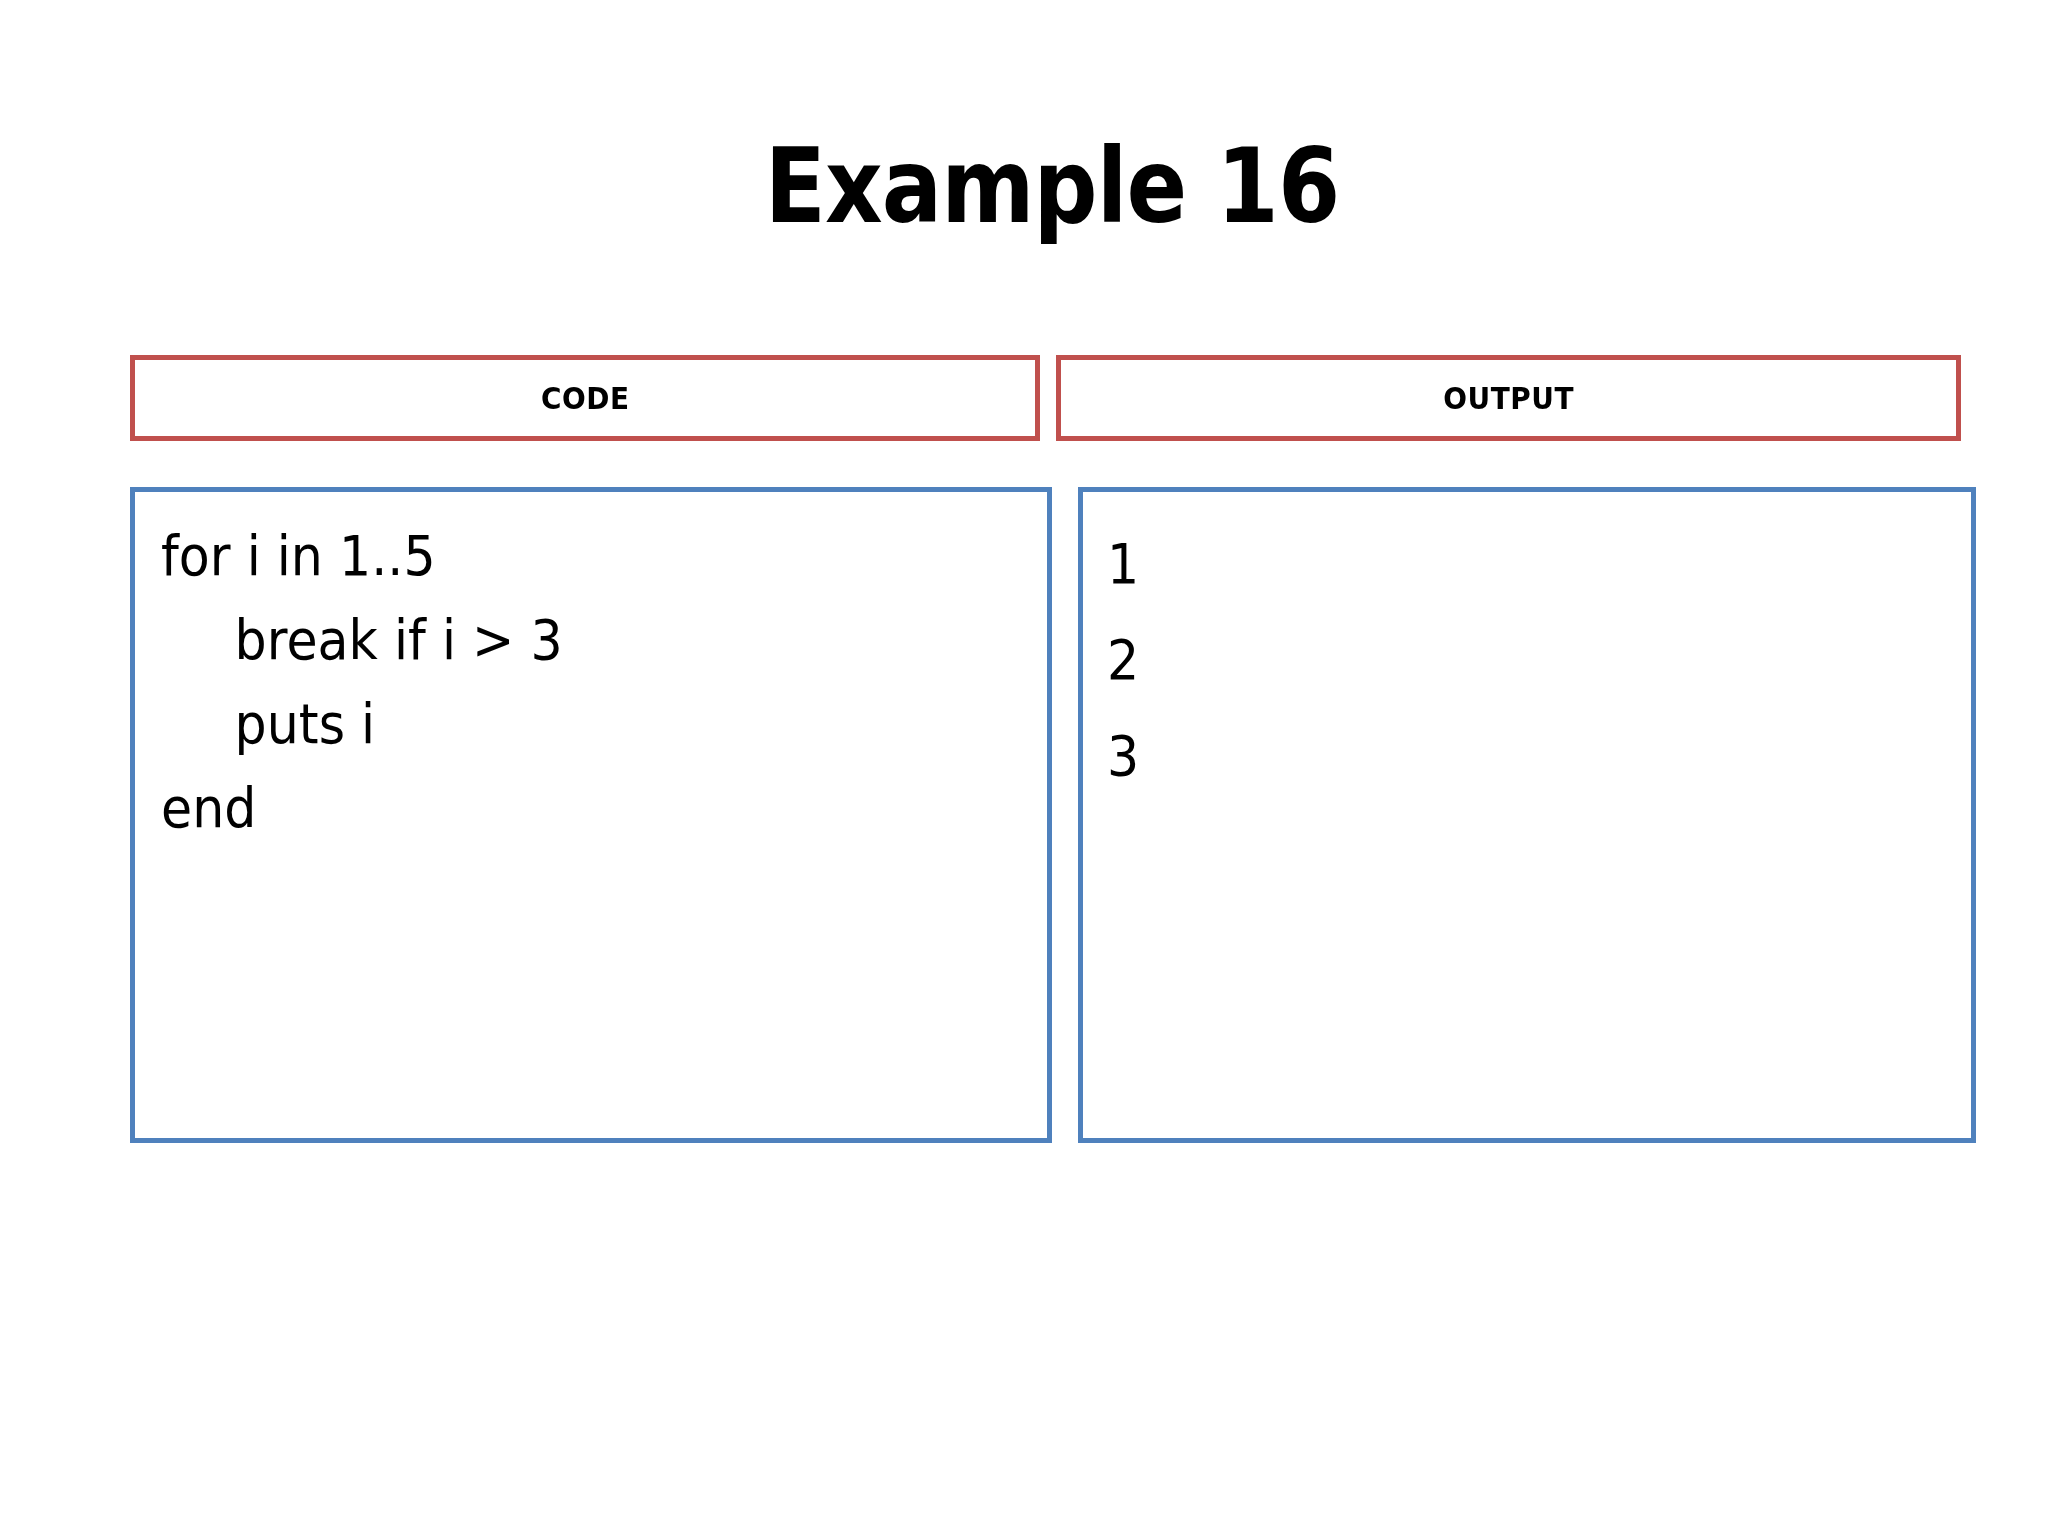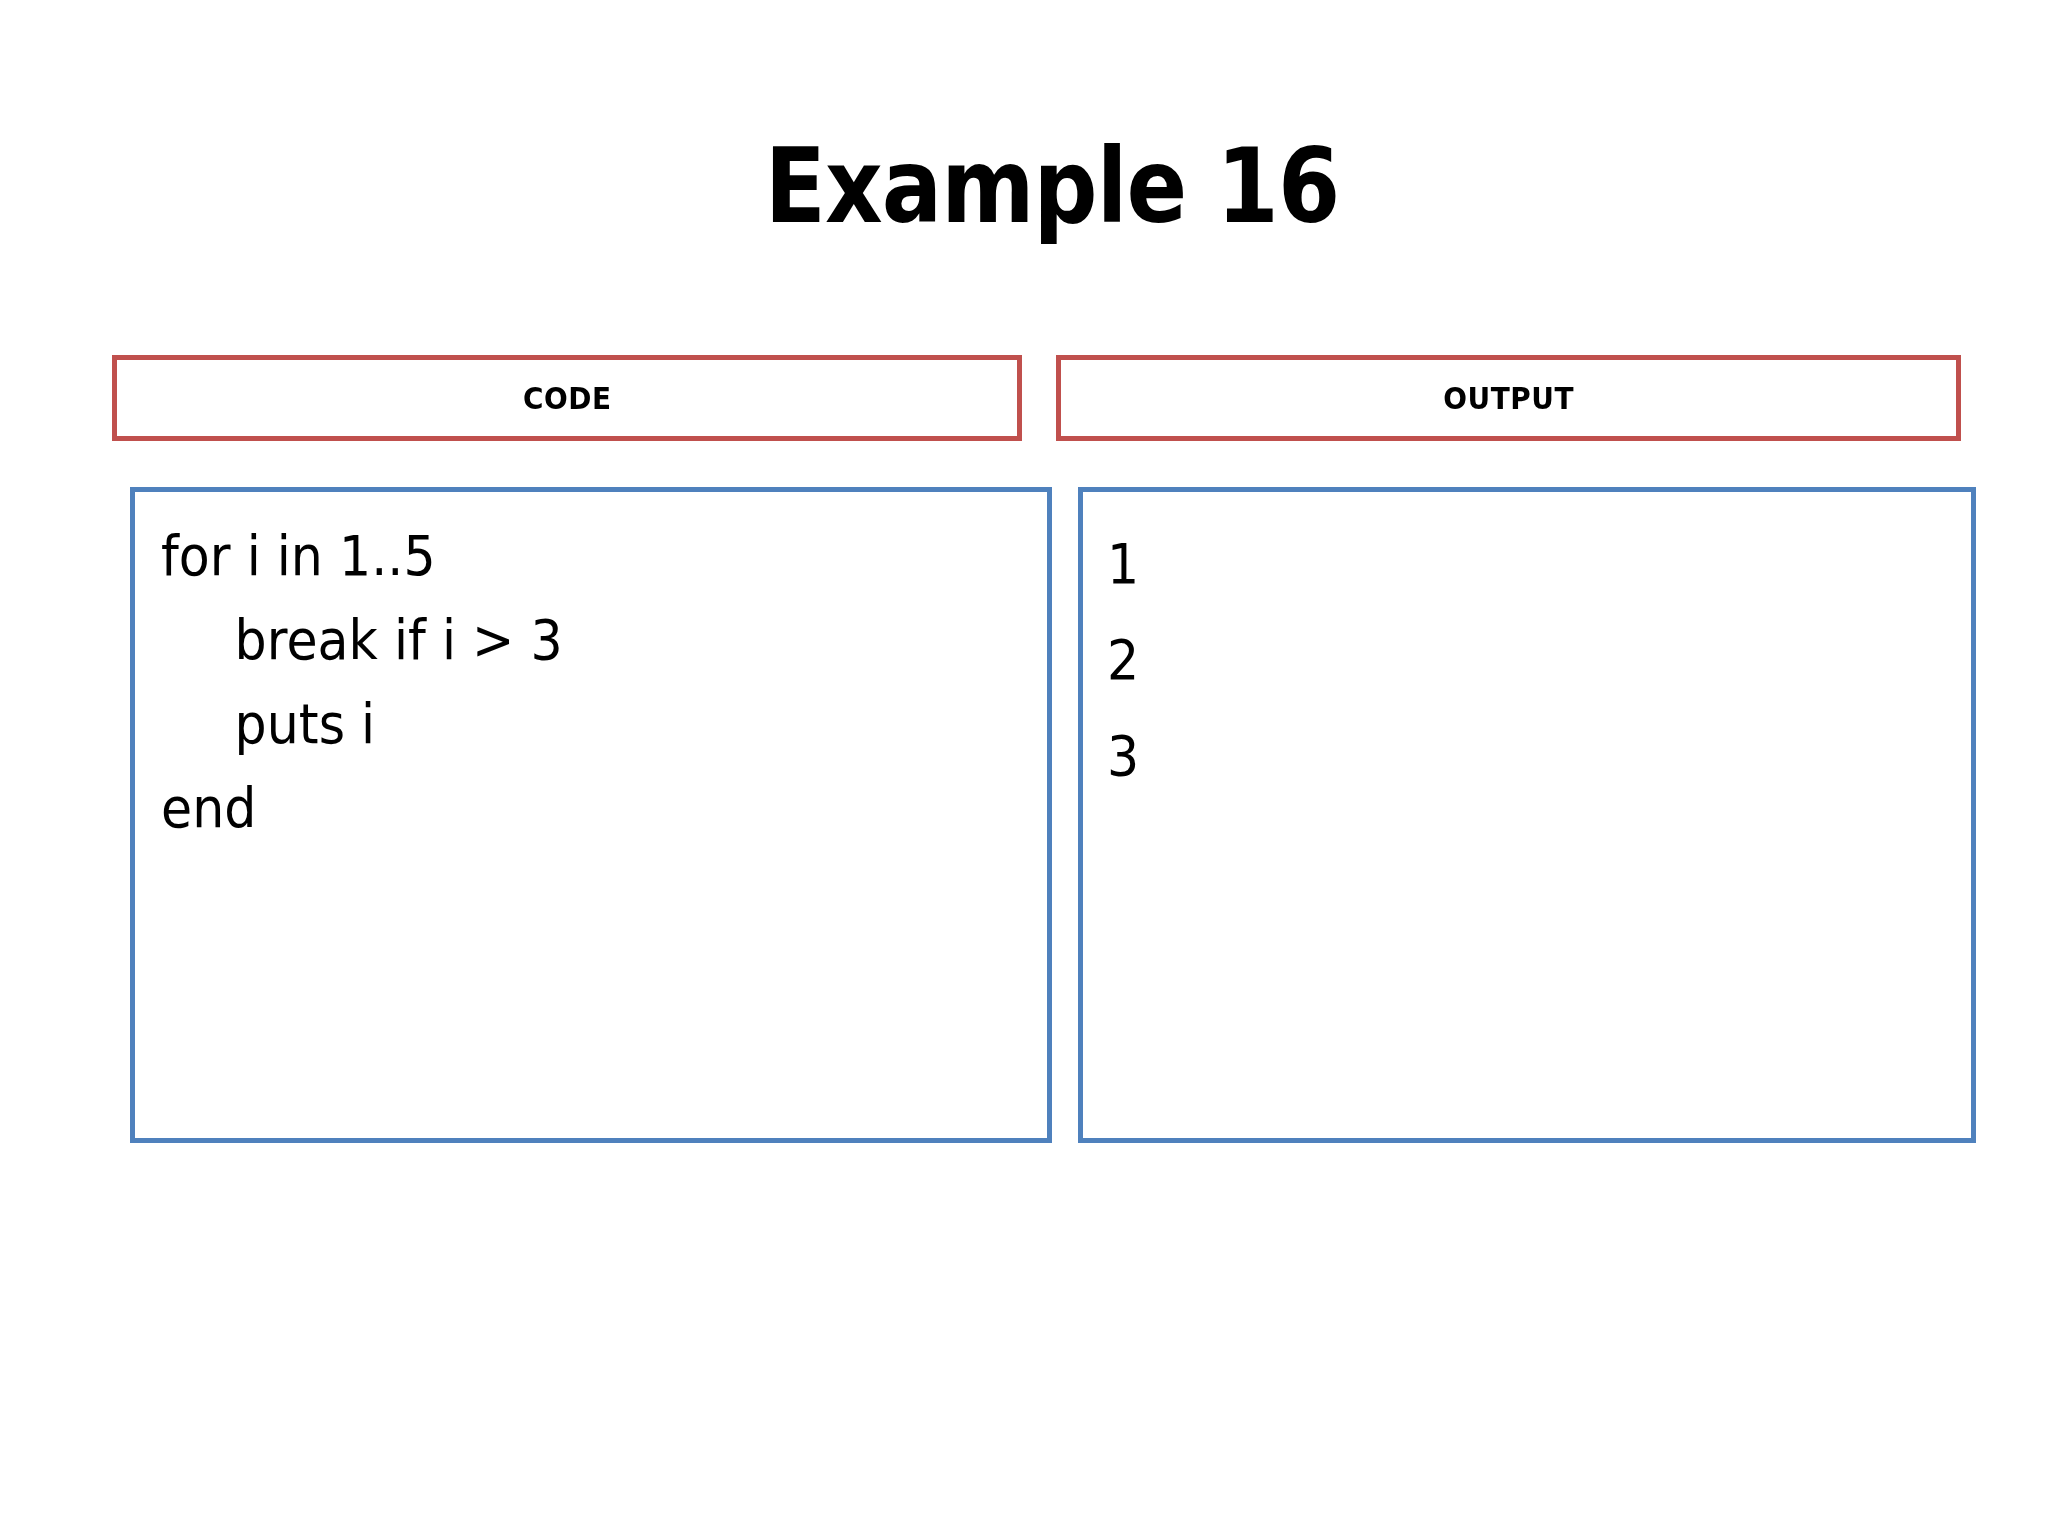--- a/index.html
+++ b/index.html
@@ -62,21 +62,21 @@
     font-size: 31px;
     font-weight: bold;
     letter-spacing: 0.6px;
     color: #000000;
     font-family: "DejaVu Sans", sans-serif;
     transform: scaleX(0.9);
     transform-origin: center center;
     white-space: nowrap;
   }
 
-  #header-code  { left: 84px;  width: 910px; }
+  #header-code  { left: 102px;  width: 910px; }
   #header-output{ left: 1028px; width: 905px; }
 
   
   .content-box {
     position: absolute;
     top: 487px;
     height: 656px;
     box-sizing: border-box;
     border: 5px solid #4F81BD;
     background: #FFFFFF;

